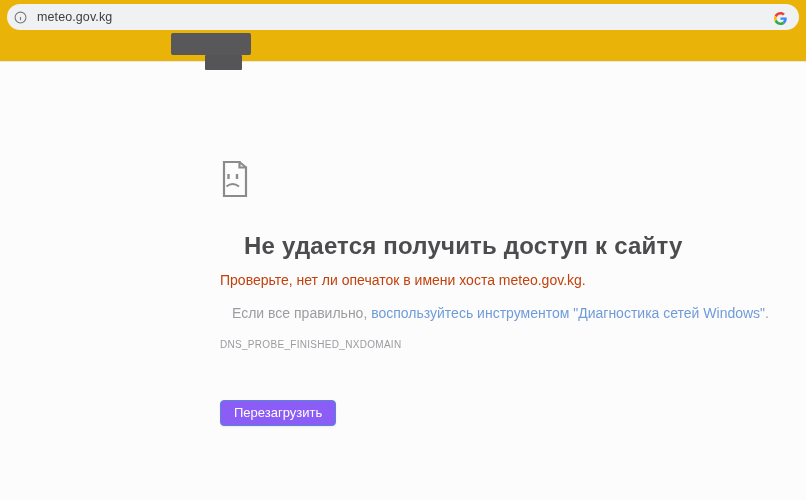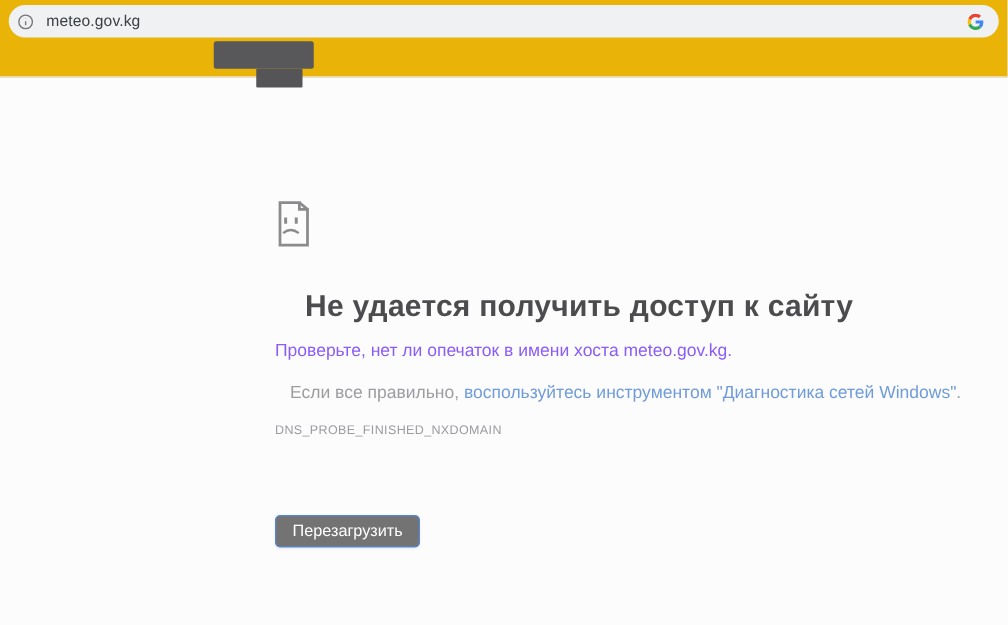--- a/index.html
+++ b/index.html
@@ -40,38 +40,37 @@
   .content { position: absolute; left: 220px; top: 0; width: 520px; }
   .sad-icon { position: absolute; left: 0; top: 159px; }
   .err-title {
     position: absolute; left: 0; top: 232px; width: 520px;
     font-size: 24px; font-weight: 700; color: #4c4c4f; letter-spacing: 0.2px;
     white-space: nowrap;
     margin-left: 24px;
   }
   .err-line1 {
     position: absolute; left: 0; top: 272px; width: 520px;
-    font-size: 14px; color: #8b5cf6; white-space: nowrap;
+    font-size: 14px; color: #c2410c; white-space: nowrap;
   }
   .err-line2 {
     position: absolute; left: 12px; top: 305px; width: 520px;
     font-size: 14px; color: #9c9ca1; white-space: nowrap;
   }
   .err-link { color: #6f9cd9; text-decoration: none; cursor: pointer; }
   .err-code {
     position: absolute; left: 0; top: 339px; width: 520px;
     font-size: 10px; color: #9b9ba0; letter-spacing: 0.3px; white-space: nowrap;
   }
   .reload-btn {
     position: absolute; left: 0; top: 400px; height: 26px;
-    background: #737373; color: #ffffff; border: 1px solid #5587d6;
+    background: #8b5cf6; color: #ffffff; border: 1px solid #5587d6;
     border-radius: 4px; font-size: 13px; font-family: inherit;
     padding: 0 13px; line-height: 24px; cursor: pointer;
     box-shadow: 0 1px 2px rgba(0,0,0,0.08);
-    margin-top: 12px;
   }
 </style>
 </head>
 <body>
 
 <div class="topbar">
   <div class="omnibox">
     <span class="omni-info">
       <svg width="13" height="13" viewBox="0 0 24 24" fill="none" stroke="#77777b" stroke-width="2">
         <circle cx="12" cy="12" r="10"></circle>

